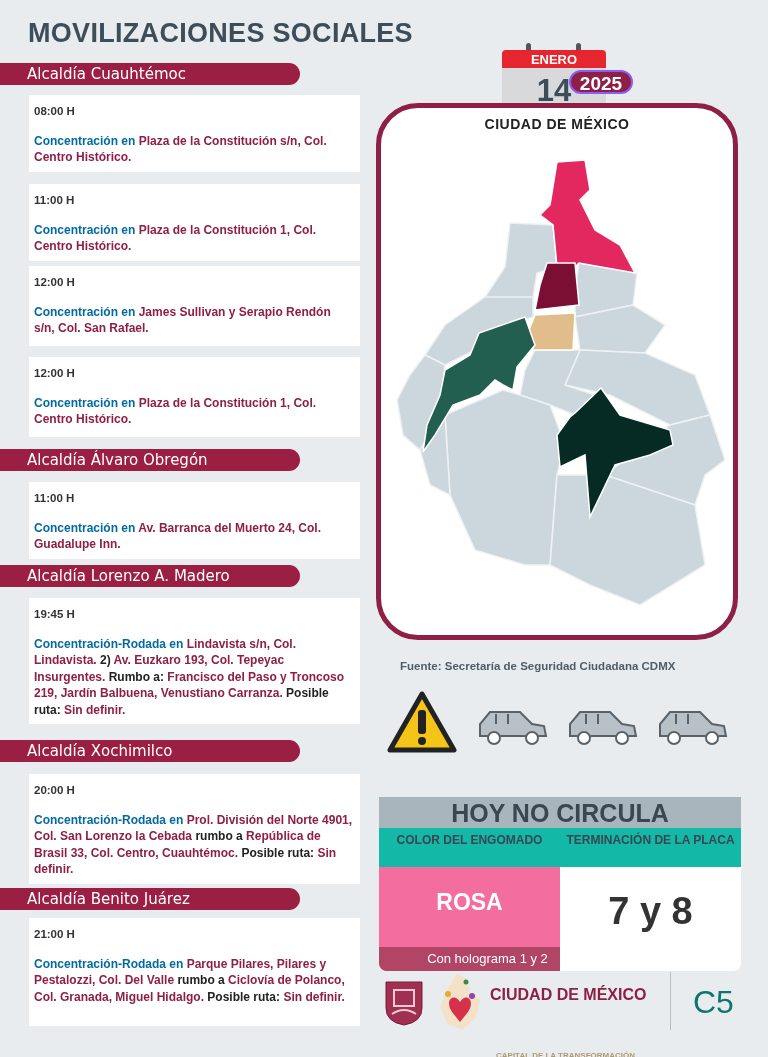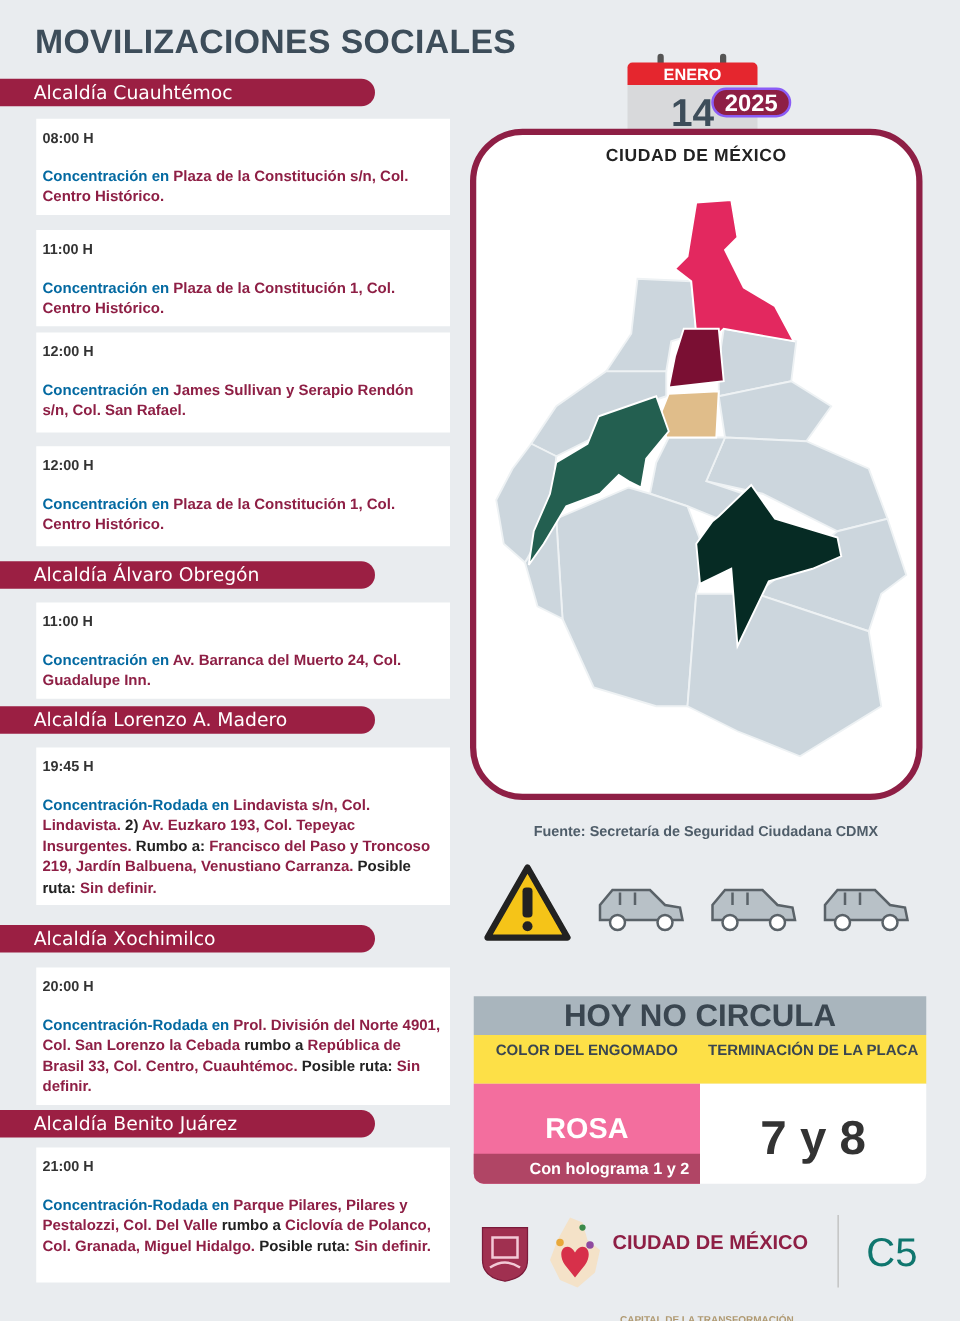--- a/index.html
+++ b/index.html
@@ -12,29 +12,29 @@
   .card .desc .g { color: #0369a1; }
   .card .desc .r { color: #8e1f45; }
   .card .desc .k { color: #222; }
   .cal { position: absolute; left: 502px; top: 2px; width: 104px; height: 64px; margin-top: 48px; }
   .cal .top { position: absolute; left: 0; top: 0; width: 104px; height: 18px; background: #e5262e; border-radius: 4px 4px 0 0; color: #fff; font-size: 13px; text-align: center; line-height: 20px; font-weight: bold; }
   .cal .body { position: absolute; left: 0; top: 18px; width: 104px; height: 60px; background: #d8d9db; border-radius: 0 0 6px 6px; color: #3d4d5a; font-size: 31px; font-weight: bold; text-align: center; line-height: 46px; }
   .cal .ring { position: absolute; top: -7px; width: 5px; height: 12px; background: #555; border-radius: 3px; }
   .year { position: absolute; left: 569px; top: 70px; width: 64px; height: 24px; background: #8e1f45; color: #fff; border-radius: 12px; font-size: 19px; font-weight: bold; text-align: center; line-height: 24px; border: 2px solid #8b5cf6; }
   .mapbox { position: absolute; left: 376px; top: 103px; width: 362px; height: 537px; background: #fff; border: 5px solid #8e1f45; border-radius: 42px; }
   .maptitle { position: absolute; top: 8px; width: 100%; text-align: center; font-size: 14px; font-weight: bold; color: #222; letter-spacing: 0.5px; }
-  .fuente { position: absolute; left: 400px; top: 660px; font-size: 11.5px; font-weight: bold; color: #4f5d69; margin-left: 27px; }
+  .fuente { position: absolute; left: 400px; top: 660px; font-size: 11.5px; font-weight: bold; color: #4f5d69; }
   .hnc { position: absolute; left: 379px; top: 753px; width: 362px; margin-top: 44px; }
   .hnc .head { height: 31px; background: #a9b5bd; color: #3a4650; font-size: 25px; font-weight: bold; text-align: center; line-height: 32px; }
-  .hnc .sub { height: 39px; background: #fde047; display: flex; }
+  .hnc .sub { height: 39px; background: #14b8a6; display: flex; }
   .hnc .sub div { flex: 1; text-align: center; font-size: 12px; font-weight: bold; color: #3a4650; line-height: 14px; padding-top: 5px; }
-  .hnc .vals { display: flex; height: 80px; justify-content: flex-end; }
+  .hnc .vals { display: flex; height: 104px; justify-content: flex-end; }
   .rosa { width: 181px; background: #f36e9e; position: relative; border-radius: 0 0 0 8px; }
   .rosa .lbl { color: #fff; font-size: 23px; font-weight: bold; text-align: center; padding-top: 22px; }
-  .rosa .holo { position: absolute; bottom: 0; left: 0; right: 0; height: 24px; background: #b04565; color: #fff; font-size: 13px; font-weight: bold; text-align: center; line-height: 24px; border-radius: 0 0 0 8px; padding-left: 36px; }
+  .rosa .holo { position: absolute; bottom: 0; left: 0; right: 0; height: 24px; background: #b04565; color: #fff; font-size: 13px; font-weight: normal; text-align: center; line-height: 24px; border-radius: 0 0 0 8px; padding-left: 36px; }
   .placa { flex: 1; background: #fff; border-radius: 0 0 8px 0; color: #333; font-size: 38px; font-weight: bold; text-align: center; line-height: 88px; }
   .footer { position: absolute; top: 970px; left: 384px; width: 360px; height: 64px; }
   .logo-txt1 { position: absolute; left: 106px; top: 16px; color: #8e1f45; font-size: 16px; font-weight: bold; }
   .logo-txt2 { position: absolute; left: 112px; top: 37px; color: #b09a72; font-size: 8px; font-weight: bold; margin-top: 44px; }
   .vsep { position: absolute; left: 286px; top: 2px; width: 1px; height: 58px; background: #bbb; }
   .c5 { position: absolute; left: 309px; top: 14px; color: #0f766e; font-size: 32px; }
 </style>
 </head>
 <body>
 

